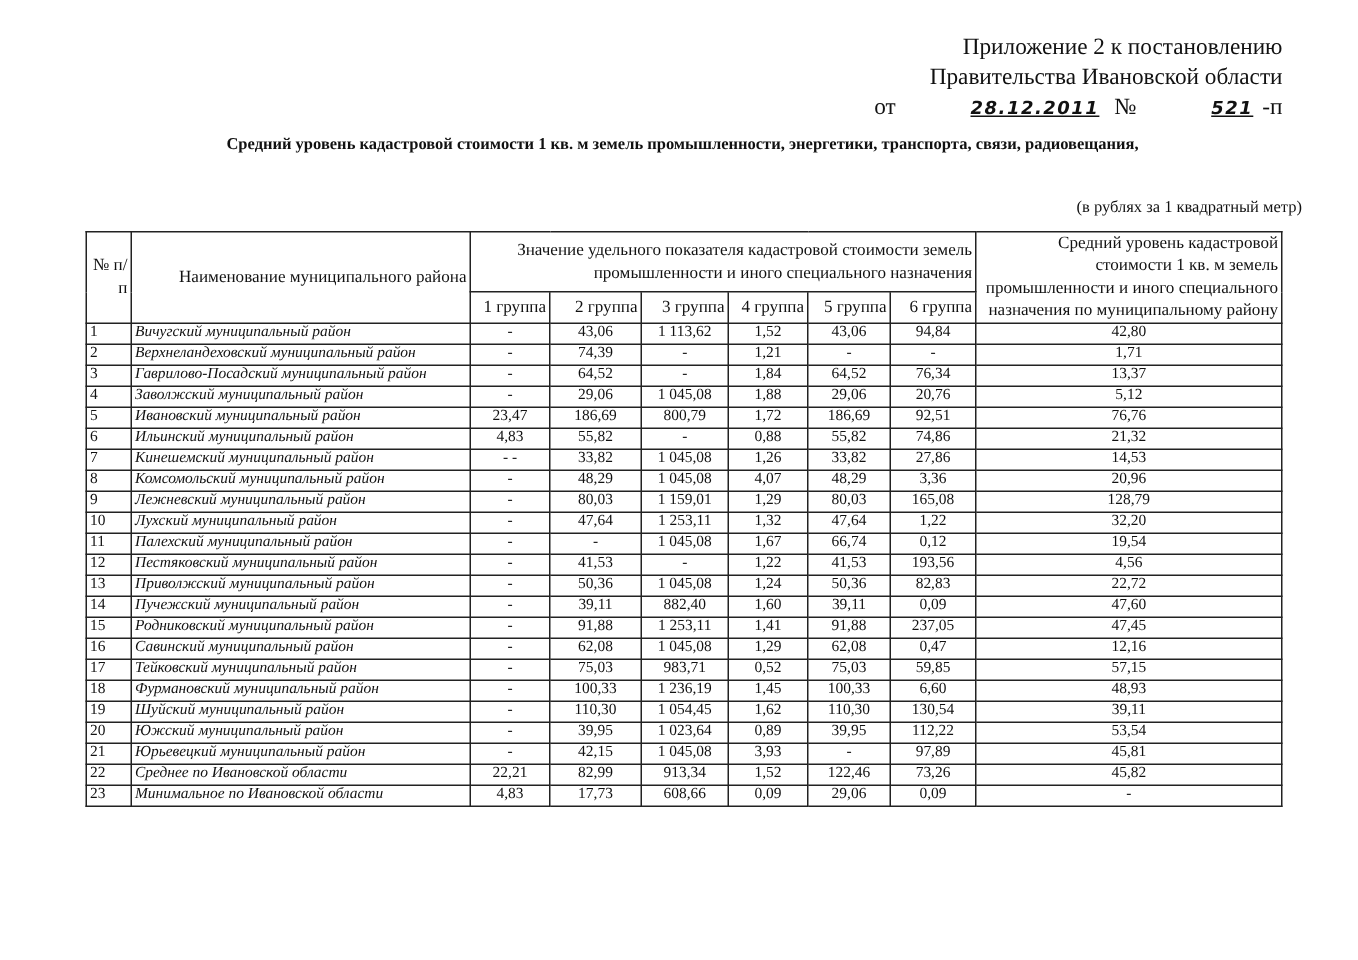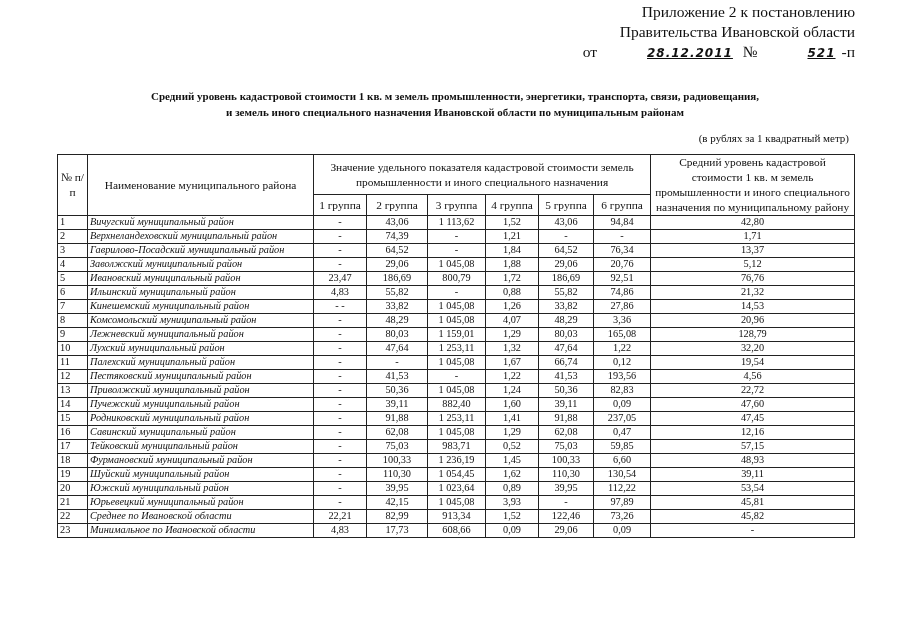--- a/index.html
+++ b/index.html
@@ -1,44 +1,44 @@
 <!DOCTYPE html>
 <html><head>
 <meta charset="utf-8">
 <style>
   html, body { margin: 0; padding: 0; background: #ffffff; }
   body {
     width: 905px; height: 640px; position: relative; overflow: hidden;
     font-family: "Liberation Serif", "DejaVu Serif", serif; color: #111;
   }
   .appendix {
-    position: absolute; right: 50px; top: 2px; text-align: right;
+    position: absolute; right: 50px; top: 22px; text-align: right;
     font-size: 15.5px; line-height: 20px;
   }
   .appendix .hand {
     font-family: "DejaVu Sans", sans-serif; font-style: italic; font-weight: bold;
     font-size: 12px; text-decoration: underline; letter-spacing: 1px;
     display: inline-block; padding: 0 6px; margin-left: 40px;
   }
   .title {
     position: absolute; left: 60px; width: 790px; top: 88px; text-align: center;
     font-weight: bold; font-size: 11px; line-height: 16px;
   }
   .units {
-    position: absolute; right: 56px; top: 132px; font-size: 11px;
+    position: absolute; right: 37px; top: 132px; font-size: 11px;
   }
   table.main {
     position: absolute; left: 57px; top: 154px; width: 797px;
     border-collapse: collapse; font-size: 10.3px; table-layout: fixed;
   }
   table.main td, table.main th {
     border: 1px solid #222; padding: 0 2px; height: 13px; line-height: 12.6px;
     font-weight: normal; white-space: nowrap; overflow: hidden;
   }
-  table.main th { font-size: 11.4px; line-height: 15px; white-space: normal; text-align: center; font-family: Liberation Serif, serif; }
+  table.main th { font-size: 11.4px; line-height: 15px; white-space: normal; text-align: right; font-family: Liberation Serif, serif; }
   th.grp { height: 34px; padding-top: 0; }
   th.sub { height: 42px; }
   td.num { text-align: left; padding-left: 4px; }
   td.name { text-align: left; padding-left: 4px; font-style: italic; }
   td.v { text-align: center; }
   col.c-no { width: 30px; }
   col.c-name { width: 226px; }
   col.c-g1 { width: 53px; }
   col.c-g2 { width: 61px; }
   col.c-g3 { width: 58px; }
@@ -56,21 +56,20 @@
   <div>
     <span>от</span>
     <span class="hand">28.12.2011</span>
     <span>№</span>
     <span class="hand">521</span><span>-п</span>
   </div>
 </div>
 
 <div class="title">
   <div>Средний уровень кадастровой стоимости 1 кв. м земель промышленности, энергетики, транспорта, связи, радиовещания,</div>
-  <div>и земель иного специального назначения Ивановской области по муниципальным районам</div>
 </div>
 
 <div class="units">(в рублях за 1 квадратный метр)</div>
 
 <table class="main">
   <colgroup>
     <col class="c-no">
       <col class="c-name">
       <col class="c-g1">
       <col class="c-g2">

